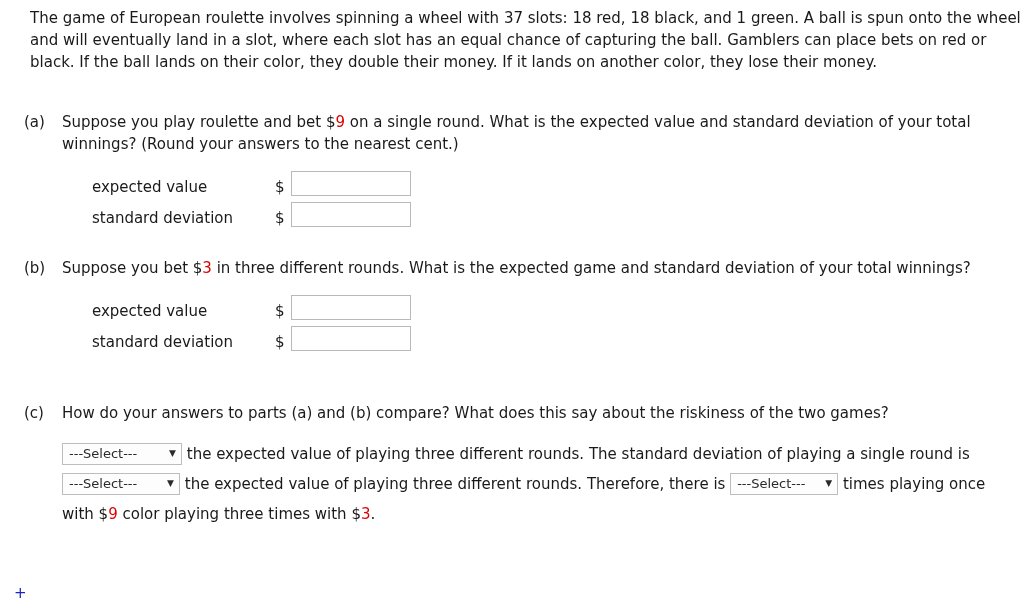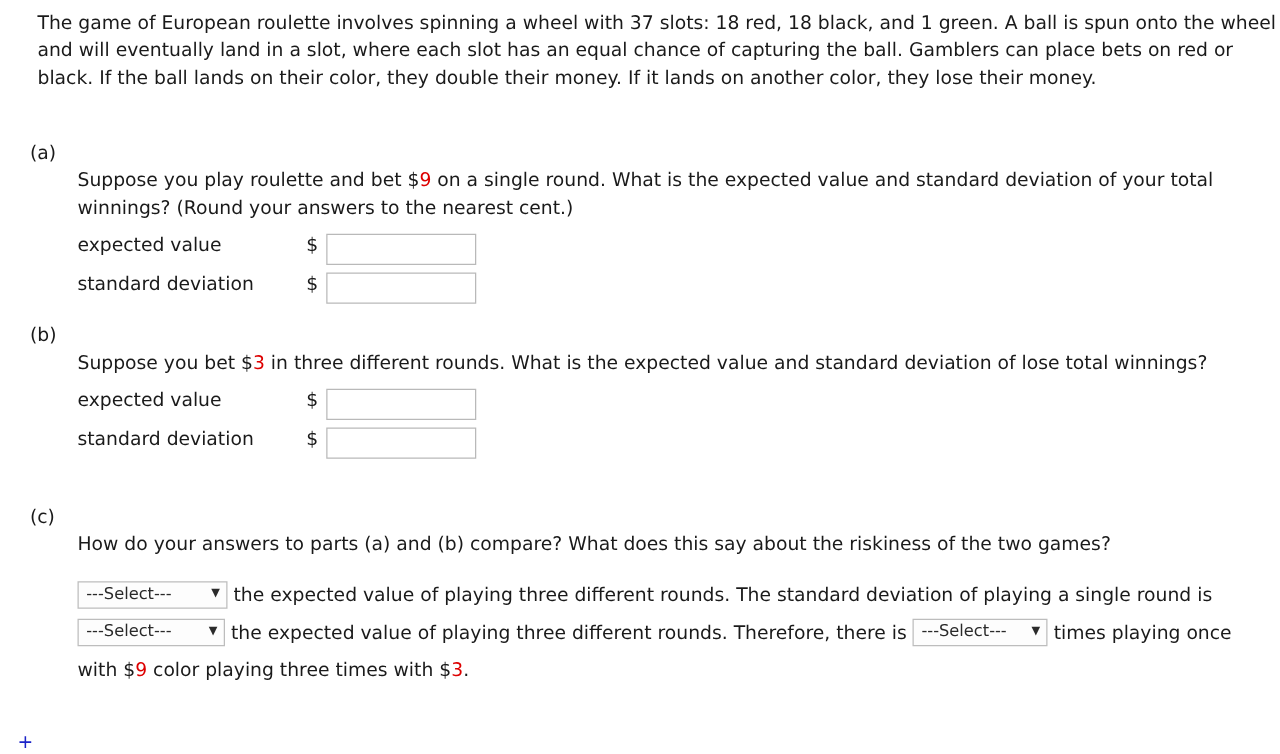--- a/index.html
+++ b/index.html
@@ -56,31 +56,31 @@
     font-size: 15px;
     color: #1a1a1a;
     padding-left: 14px;
     box-sizing: border-box;
   }
   .part-body {
     flex: 1 1 auto;
     line-height: 22px;
     font-size: 15px;
     color: #1a1a1a;
-    margin-top: 22px;
   }
 
   
   .answers {
     margin-top: 10px;
   }
   .answer-row {
     display: flex;
-    align-items: flex-start;
+    align-items: flex-end;
     height: 31px;
+    margin-left: 30px;
   }
   .answer-label {
     width: 183px;
     flex: 0 0 183px;
     font-size: 15px;
     color: #1a1a1a;
   }
   .dollar {
     width: 16px;
     flex: 0 0 16px;
@@ -179,21 +179,21 @@
         <div class="answer-label">standard deviation</div>
         <div class="dollar">$</div>
         <input class="text-input" type="text" value="" style="">
       </div>
     </div>
   </div>
 
   <div class="part part-b">
     <div class="part-row">
       <div class="part-label">(b)</div>
-      <div class="part-body"><span>Suppose you bet </span><span>$</span><span class="money-num">3</span><span> in three different rounds. What is the expected value and standard deviation of lose total winnings?</span></div>
+      <div class="part-body"><span>Suppose you bet </span><span>$</span><span class="money-num">3</span><span> in three different rounds. What is the expected game and standard deviation of your total winnings?</span></div>
     </div>
     <div class="answers" style="margin-left:52px;">
       <div class="answer-row">
         <div class="answer-label">expected value</div>
         <div class="dollar">$</div>
         <input class="text-input" type="text" value="" style="">
       </div>
       <div class="answer-row">
         <div class="answer-label">standard deviation</div>
         <div class="dollar">$</div>

